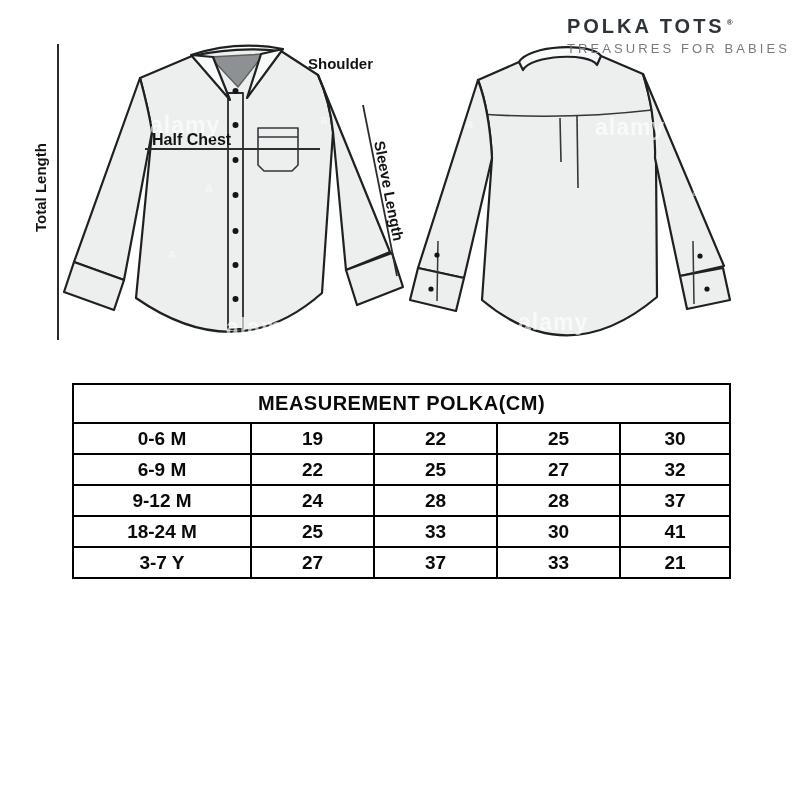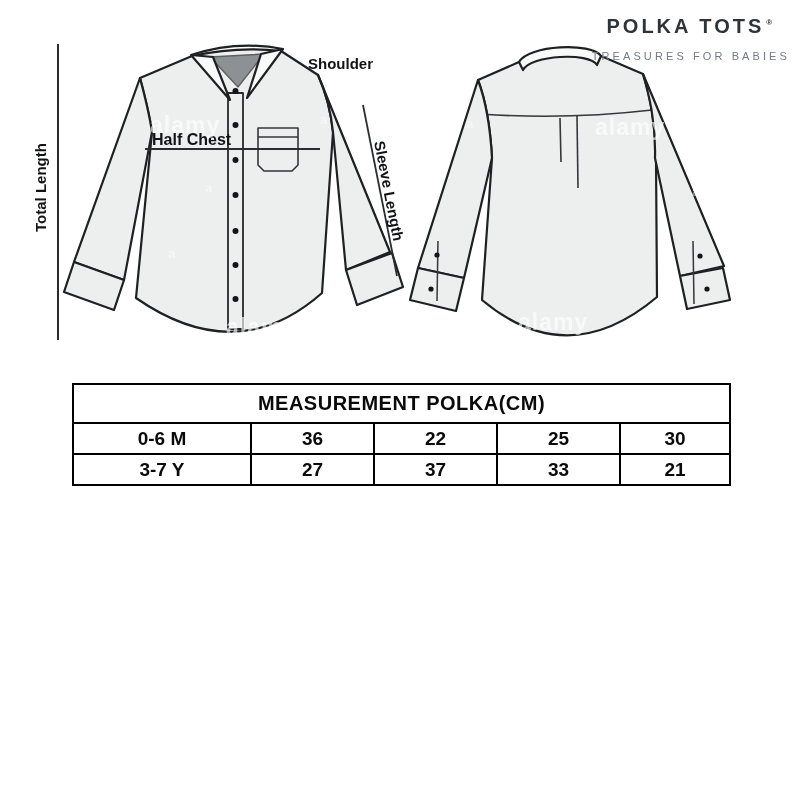--- a/index.html
+++ b/index.html
@@ -1,23 +1,23 @@
 <!DOCTYPE html>
 <html><head>
 <meta charset="utf-8">
 <style>
   html,body{margin:0;padding:0;background:#fff;}
   .stage{position:relative;width:800px;height:800px;background:#ffffff;
          font-family:"Liberation Sans",sans-serif;overflow:hidden;}
 
   
-  .logo{position:absolute;top:15px;right:10px;text-align:center;}
+  .logo{position:absolute;top:15px;right:10px;}
   .logo-main{font-size:20px;letter-spacing:3px;color:#2e3338;font-weight:600;white-space:nowrap;}
   .reg{font-size:8px;vertical-align:super;margin-left:2px;color:#2e3338;}
-  .logo-tag{margin-top:12px;font-size:11px;letter-spacing:3.1px;color:#757b81;font-weight:500;}
+  .logo-tag{margin-top:3px;font-size:13px;letter-spacing:3.1px;color:#757b81;font-weight:500;}
 
   
   .wm{position:absolute;color:rgba(255,255,255,.62);font-weight:bold;font-size:23px;
       letter-spacing:1px;pointer-events:none;}
   .wm-a{position:absolute;color:rgba(255,255,255,.45);font-weight:bold;font-size:13px;pointer-events:none;}
 
   
   .diagram{position:absolute;left:0;top:0;}
   .diagram text{font-family:"Liberation Sans",sans-serif;font-weight:bold;fill:#121314;}
 
@@ -148,24 +148,45 @@
         <col style="width:110px">
     </colgroup>
     <tbody>
       <tr>
         <td class="title-cell" colspan="5">
           <span>MEASUREMENT POLKA</span><span class="unit">(CM)</span>
         </td>
       </tr>
       <tr class="data-row">
         <td>0-6 M</td>
-        <td>36</td>
+        <td>19</td>
         <td>22</td>
         <td>25</td>
         <td>30</td>
+      </tr>
+      <tr class="data-row">
+        <td>6-9 M</td>
+        <td>22</td>
+        <td>25</td>
+        <td>27</td>
+        <td>32</td>
+      </tr>
+      <tr class="data-row">
+        <td>9-12 M</td>
+        <td>24</td>
+        <td>28</td>
+        <td>28</td>
+        <td>37</td>
+      </tr>
+      <tr class="data-row">
+        <td>18-24 M</td>
+        <td>25</td>
+        <td>33</td>
+        <td>30</td>
+        <td>41</td>
       </tr>
       <tr class="data-row">
         <td>3-7 Y</td>
         <td>27</td>
         <td>37</td>
         <td>33</td>
         <td>21</td>
       </tr>
     </tbody>
   </table>

